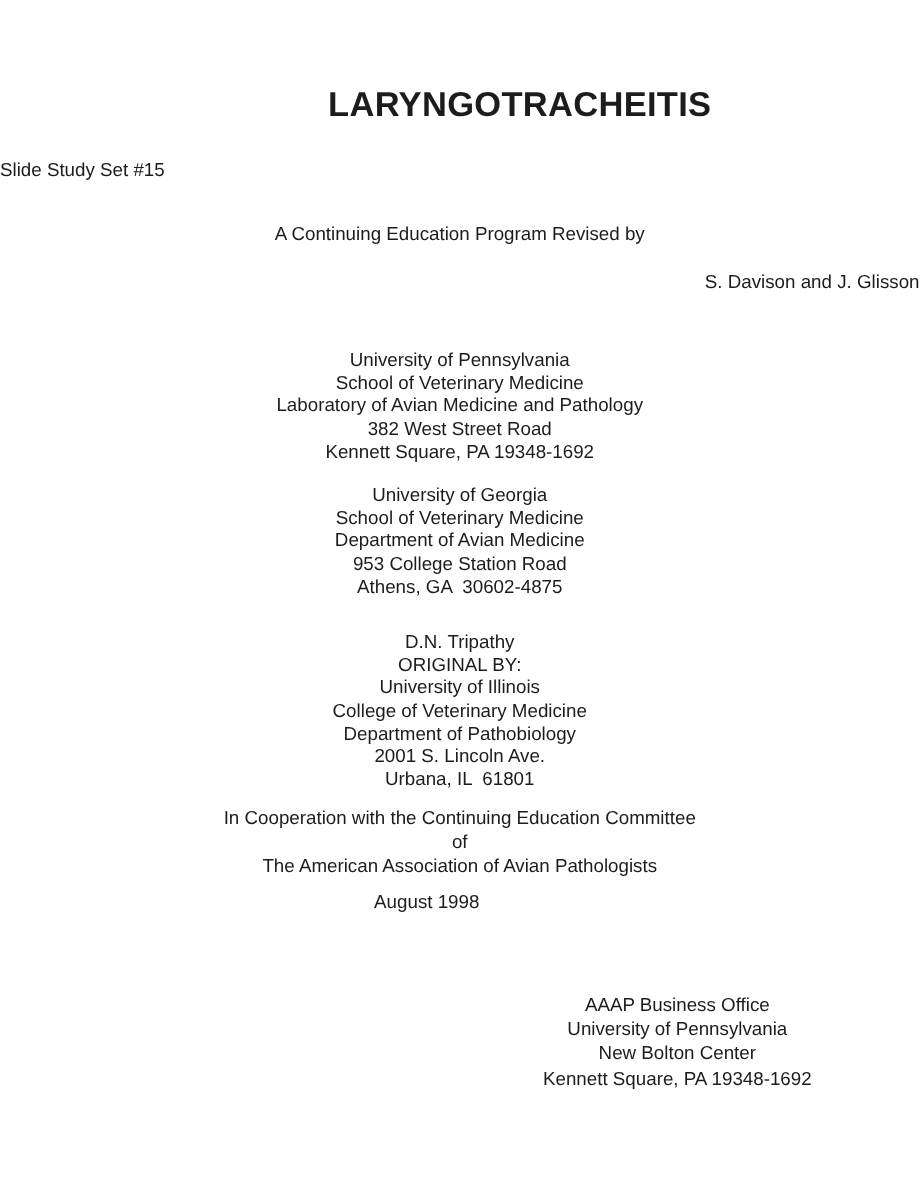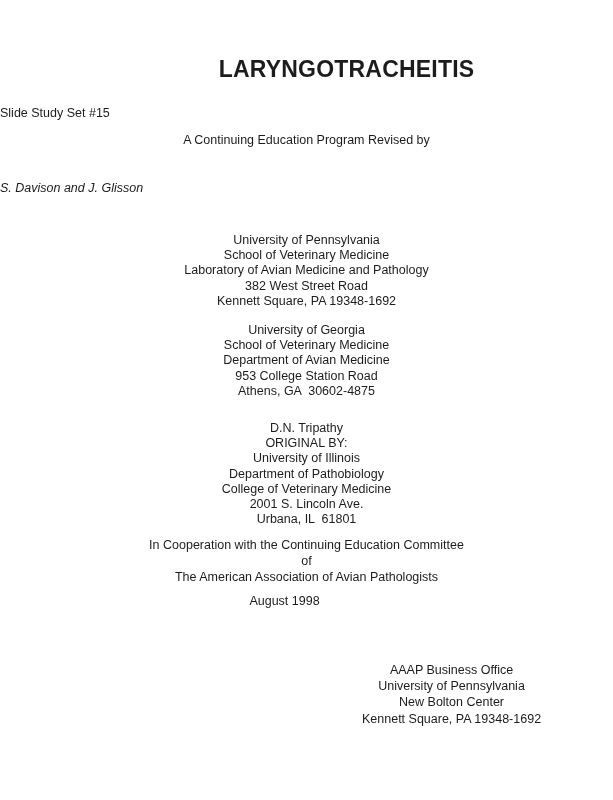--- a/index.html
+++ b/index.html
@@ -35,34 +35,33 @@
   .subtitle {
     position: absolute;
     top: 106px;
     left: 0;
     width: 613px;
     text-align: left;
     font-size: 12.5px;
   }
   .revised-by {
     position: absolute;
-    top: 133px;
+    top: 149px;
     left: 0;
     width: 613px;
     text-align: center;
     font-size: 12.5px;
   }
   .authors {
     position: absolute;
     top: 181px;
     left: 0;
     width: 613px;
-    text-align: left;
+    text-align: right;
     font-size: 12.5px;
-    font-style: italic;
   }
   .addr-block {
     position: absolute;
     left: 0;
     width: 613px;
     text-align: center;
     font-size: 12.5px;
     line-height: 15.2px;
   }
   .addr-penn   { top: 233px; }
@@ -121,22 +120,22 @@
     <span class="line">School of Veterinary Medicine</span>
     <span class="line">Department of Avian Medicine</span>
     <span class="line">953 College Station Road</span>
     <span class="line">Athens, GA  30602-4875</span>
   </div>
 
   <div class="addr-block addr-orig">
     <span class="line">D.N. Tripathy</span>
     <span class="line">ORIGINAL BY:</span>
     <span class="line">University of Illinois</span>
+    <span class="line">College of Veterinary Medicine</span>
     <span class="line">Department of Pathobiology</span>
-    <span class="line">College of Veterinary Medicine</span>
     <span class="line">2001 S. Lincoln Ave.</span>
     <span class="line">Urbana, IL  61801</span>
   </div>
 
   <div class="coop-block">
     <span class="line">In Cooperation with the Continuing Education Committee</span>
     <span class="line">of</span>
     <span class="line">The American Association of Avian Pathologists</span>
   </div>
 

